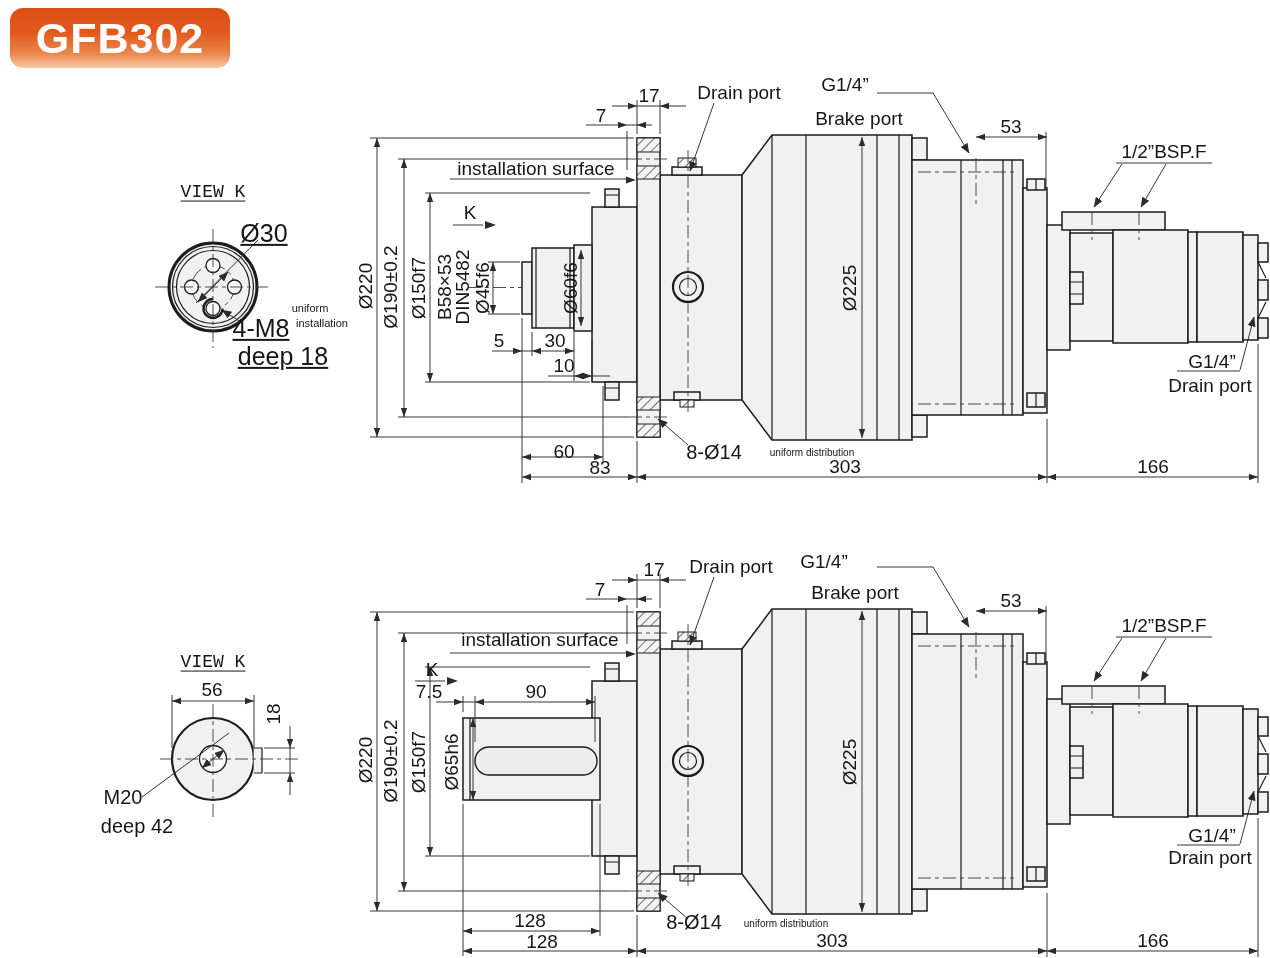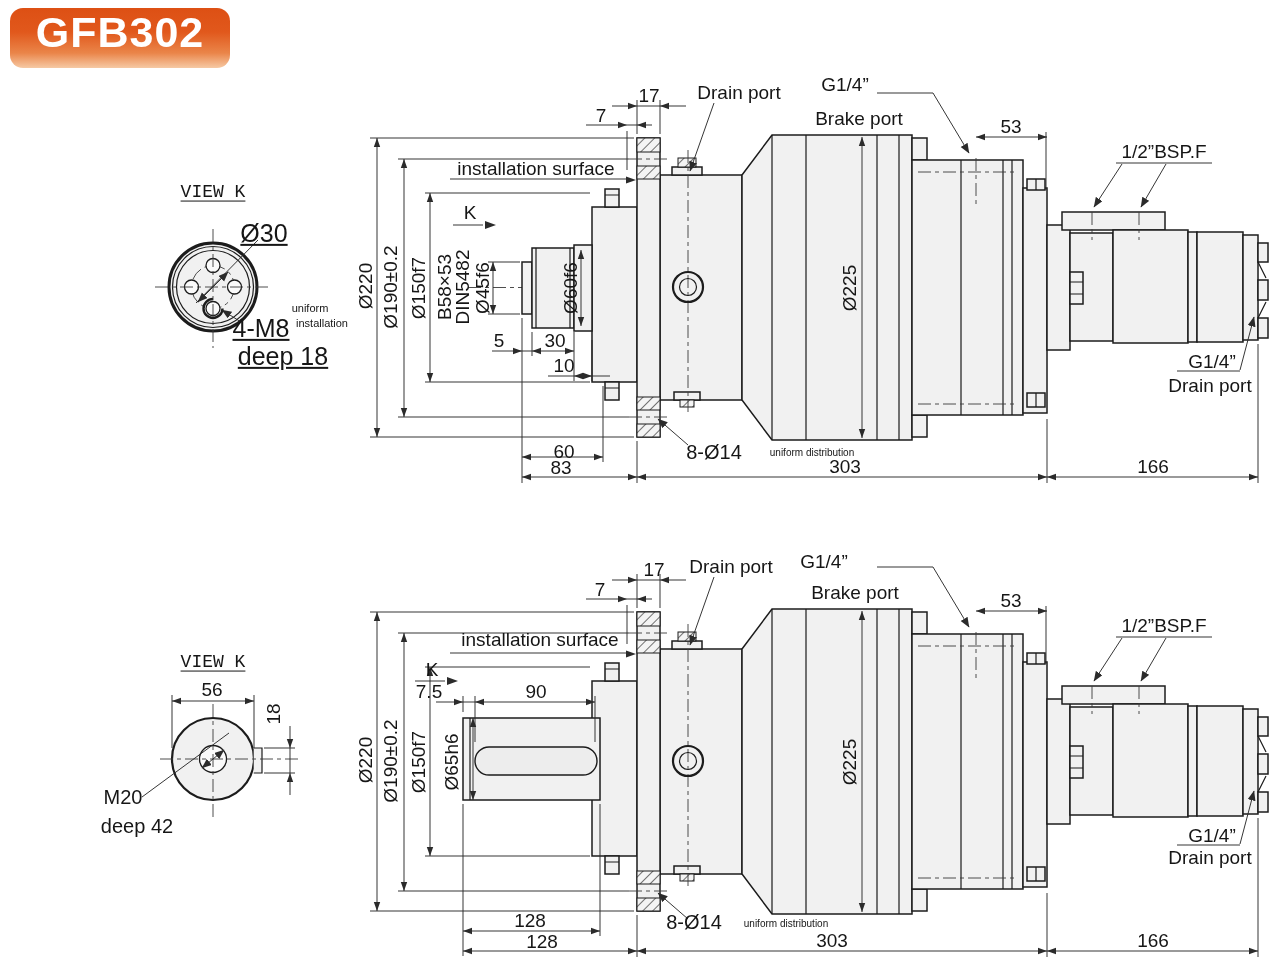--- a/index.html
+++ b/index.html
@@ -18,21 +18,21 @@
       white-space:nowrap;color:#161616;}
   .vlb{position:absolute;transform:translate(-50%,-50%) rotate(-90deg);font-size:19px;
       white-space:nowrap;color:#161616;}
   .md{font-size:25px;text-decoration:underline;}
   .bg{font-size:20px;}
   .sm{font-size:11px;}
   .sm2{font-size:10px;}
   .und{text-decoration:underline;text-underline-offset:4px;font-family:Liberation Mono, monospace;}
   #badge{position:absolute;left:10px;top:8px;width:220px;height:60px;border-radius:13px;
       background:linear-gradient(180deg,#dd5014 0%,#e1581c 40%,#ea8549 75%,#f6c9a4 100%);
-      display:flex;align-items:flex-start;justify-content:center;}
+      display:flex;align-items:center;justify-content:center;}
   #badge span{color:#fff;font-size:43px;font-weight:bold;letter-spacing:1px;
       font-family:"Liberation Sans",sans-serif;}
 </style>
 </head>
 <body>
 
 <div id="stage">
 
 <svg id="art" width="1270" height="958" viewBox="0 0 1270 958">
   <defs>
@@ -240,21 +240,21 @@
   <span class="lb" style="left:845px;top:85px">G1/4”</span>
   <span class="lb" style="left:859px;top:119px">Brake port</span>
   <span class="lb" style="left:1011px;top:127px">53</span>
   <span class="lb" style="left:1164px;top:152px">1/2”BSP.F</span>
   <span class="lb" style="left:1212px;top:362px">G1/4”</span>
   <span class="lb" style="left:1210px;top:386px">Drain port</span>
   <span class="lb" style="left:499px;top:341px">5</span>
   <span class="lb" style="left:555px;top:341px">30</span>
   <span class="lb" style="left:564px;top:366px">10</span>
   <span class="lb" style="left:564px;top:452px">60</span>
-  <span class="lb" style="left:561px;top:468px">83</span>
+  <span class="lb" style="left:600px;top:468px">83</span>
   <span class="lb bg" style="left:714px;top:452px">8-Ø14</span>
   <span class="lb sm2" style="left:812px;top:453px">uniform distribution</span>
   <span class="lb" style="left:845px;top:467px">303</span>
   <span class="lb" style="left:1153px;top:467px">166</span>
   <span class="vlb" style="left:366px;top:286px">Ø220</span>
   <span class="vlb" style="left:391px;top:287px">Ø190±0.2</span>
   <span class="vlb" style="left:419px;top:288px">Ø150f7</span>
   <span class="vlb" style="left:445px;top:287px">B58×53</span>
   <span class="vlb" style="left:463px;top:287px">DIN5482</span>
   <span class="vlb" style="left:483px;top:288px">Ø45f6</span>

